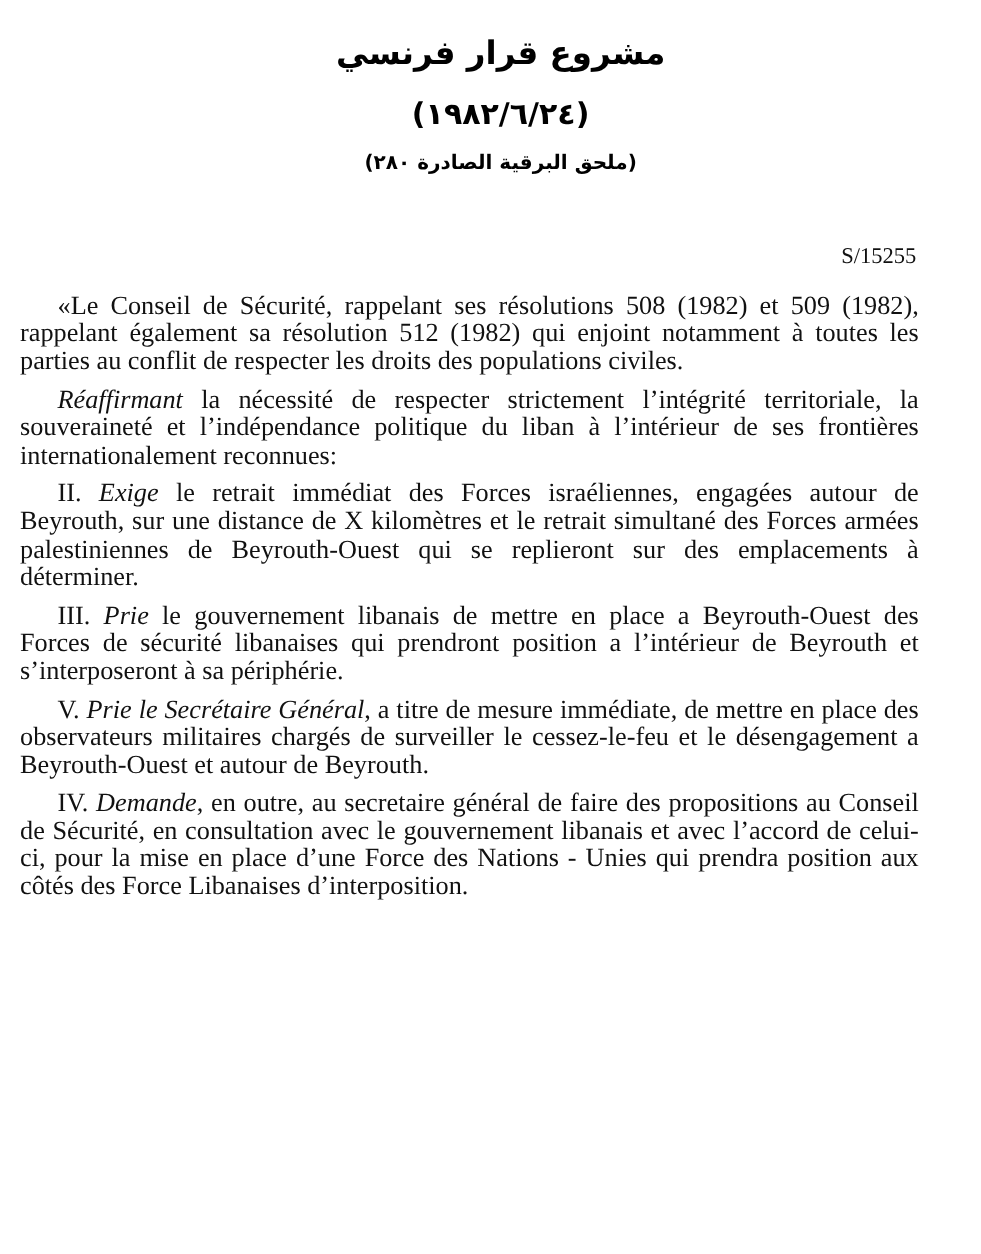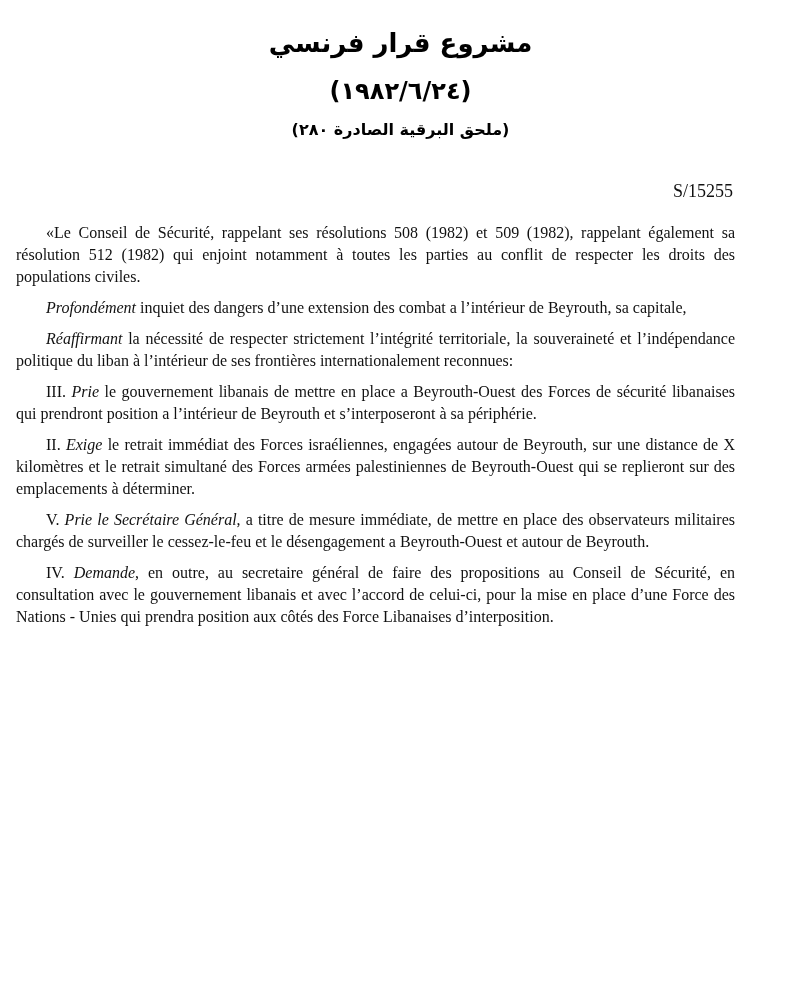--- a/index.html
+++ b/index.html
@@ -26,33 +26,33 @@
       color: #000;
       margin: 0;
       line-height: 1;
     }
     .ar-1 { top: 30px; font-size: 26px; left: 8px; }
     .ar-2 { top: 79px; font-size: 24px; left: 8px; letter-spacing: 2px; }
     .ar-3 { top: 122px; font-size: 16px; left: 8px; }
 
     .doc-ref {
       position: absolute;
-      top: 180px;
+      top: 193px;
       right: 52px;
       font-size: 18px;
       line-height: 22px;
       margin: 0;
     }
 
     .body-text {
       position: absolute;
-      top: 222px;
+      top: 233px;
       left: 16px;
       width: 719px;
-      font-size: 16px;
+      font-size: 21px;
       line-height: 22.2px;
     }
     .body-text p {
       margin: 0 0 8.5px 0;
       text-indent: 30px;
       text-align: justify;
       hyphens: none;
     }
     .body-text em {
       font-style: italic;
@@ -62,19 +62,18 @@
 <body>
 
 <h1 class="ar-title ar-1">مشروع قرار فرنسي</h1>
 <div class="ar-title ar-2">(١٩٨٢/٦/٢٤)</div>
 <div class="ar-title ar-3">(ملحق البرقية الصادرة ٢٨٠)</div>
 
 <div class="doc-ref">S/15255</div>
 
 <div class="body-text">
   <p><span></span><em></em><span>«Le Conseil de Sécurité, rappelant ses résolutions 508 (1982) et 509 (1982), rappelant également sa résolution 512 (1982) qui enjoint notamment à toutes les parties au conflit de respecter les droits des populations civiles.</span></p>
-  <p><span></span><em>Profondément</em><span> inquiet des dangers d’une extension des combat a l’intérieur de Beyrouth, sa capitale,</span></p>
   <p><span></span><em>Réaffirmant</em><span> la nécessité de respecter strictement l’intégrité territoriale, la souveraineté et l’indépendance politique du liban à l’intérieur de ses frontières internationalement reconnues:</span></p>
+  <p><span>II. </span><em>Exige</em><span> le retrait immédiat des Forces israéliennes, engagées autour de Beyrouth, sur une distance de X kilomètres et le retrait simultané des Forces armées palestiniennes de Beyrouth-Ouest qui se replieront sur des emplacements à déterminer.</span></p>
   <p><span>III. </span><em>Prie</em><span> le gouvernement libanais de mettre en place a Beyrouth-Ouest des Forces de sécurité libanaises qui prendront position a l’intérieur de Beyrouth et s’interposeront à sa périphérie.</span></p>
-  <p><span>II. </span><em>Exige</em><span> le retrait immédiat des Forces israéliennes, engagées autour de Beyrouth, sur une distance de X kilomètres et le retrait simultané des Forces armées palestiniennes de Beyrouth-Ouest qui se replieront sur des emplacements à déterminer.</span></p>
   <p><span>V. </span><em>Prie le Secrétaire Général</em><span>, a titre de mesure immédiate, de mettre en place des observateurs militaires chargés de surveiller le cessez-le-feu et le désengagement a Beyrouth-Ouest et autour de Beyrouth.</span></p>
   <p><span>IV. </span><em>Demande</em><span>, en outre, au secretaire général de faire des propositions au Conseil de Sécurité, en consultation avec le gouvernement libanais et avec l’accord de celui-ci, pour la mise en place d’une Force des Nations - Unies qui prendra position aux côtés des Force Libanaises d’interposition.</span></p>
 </div>
 
 </body></html>

